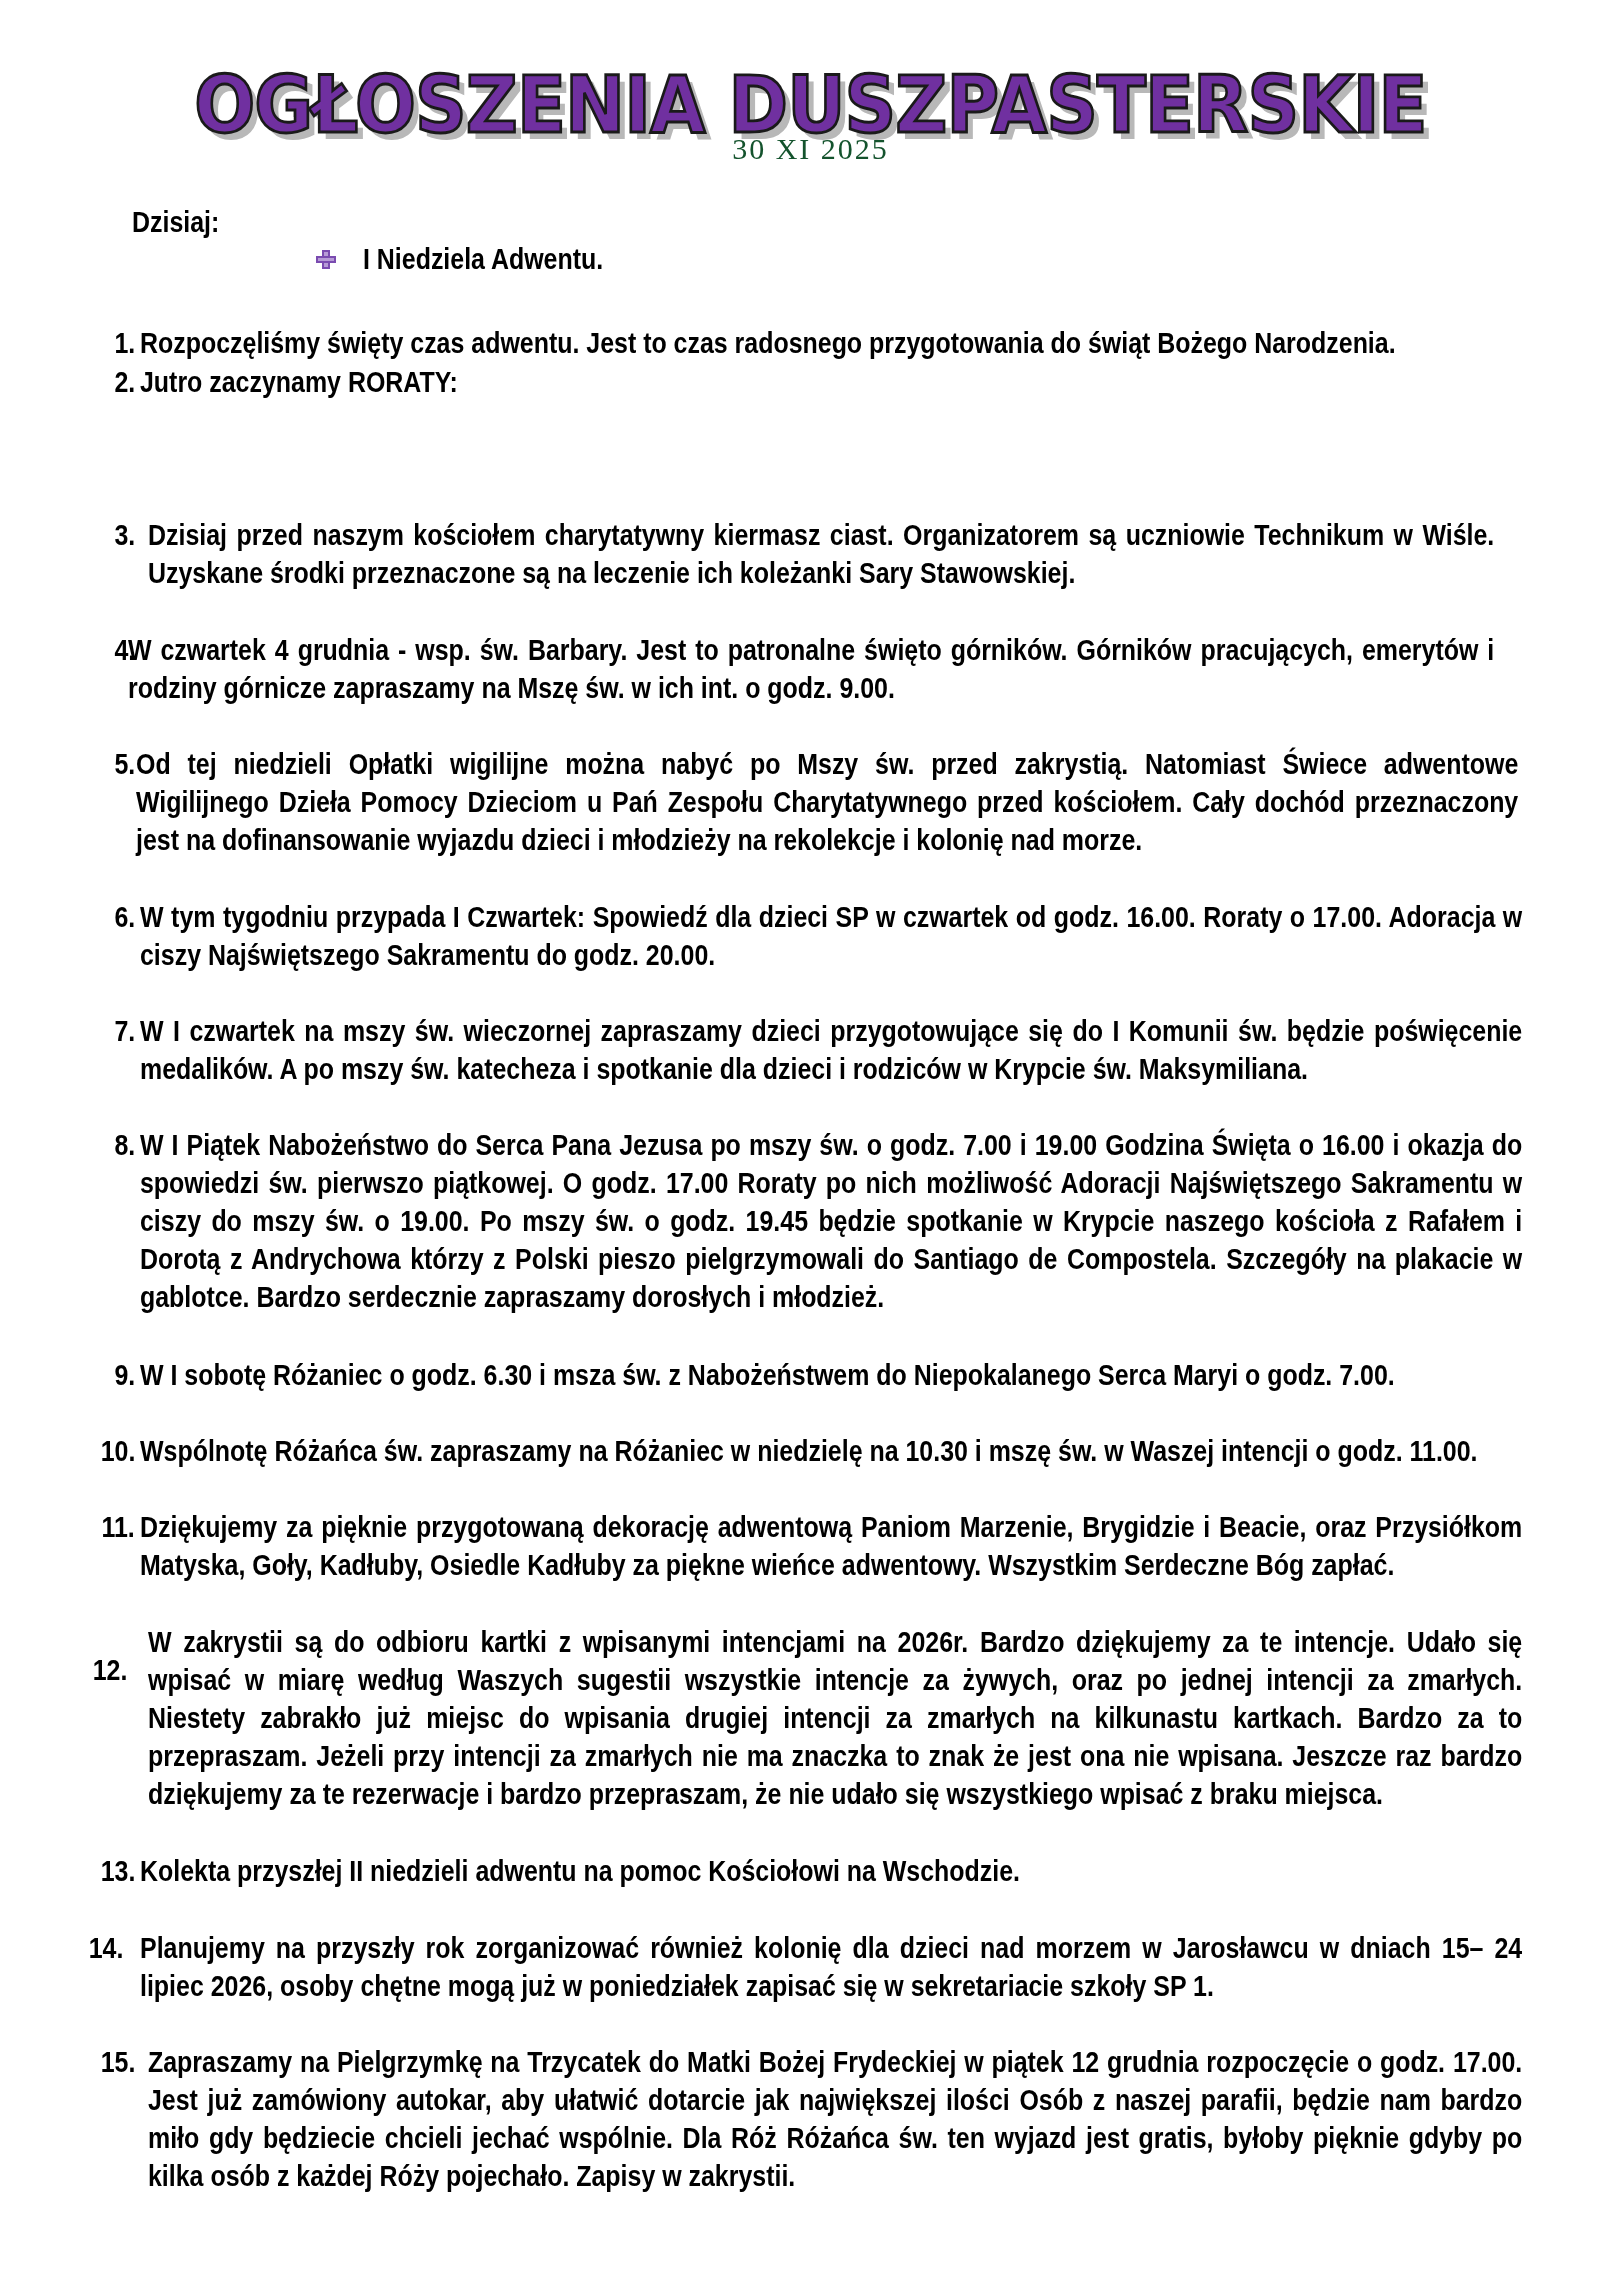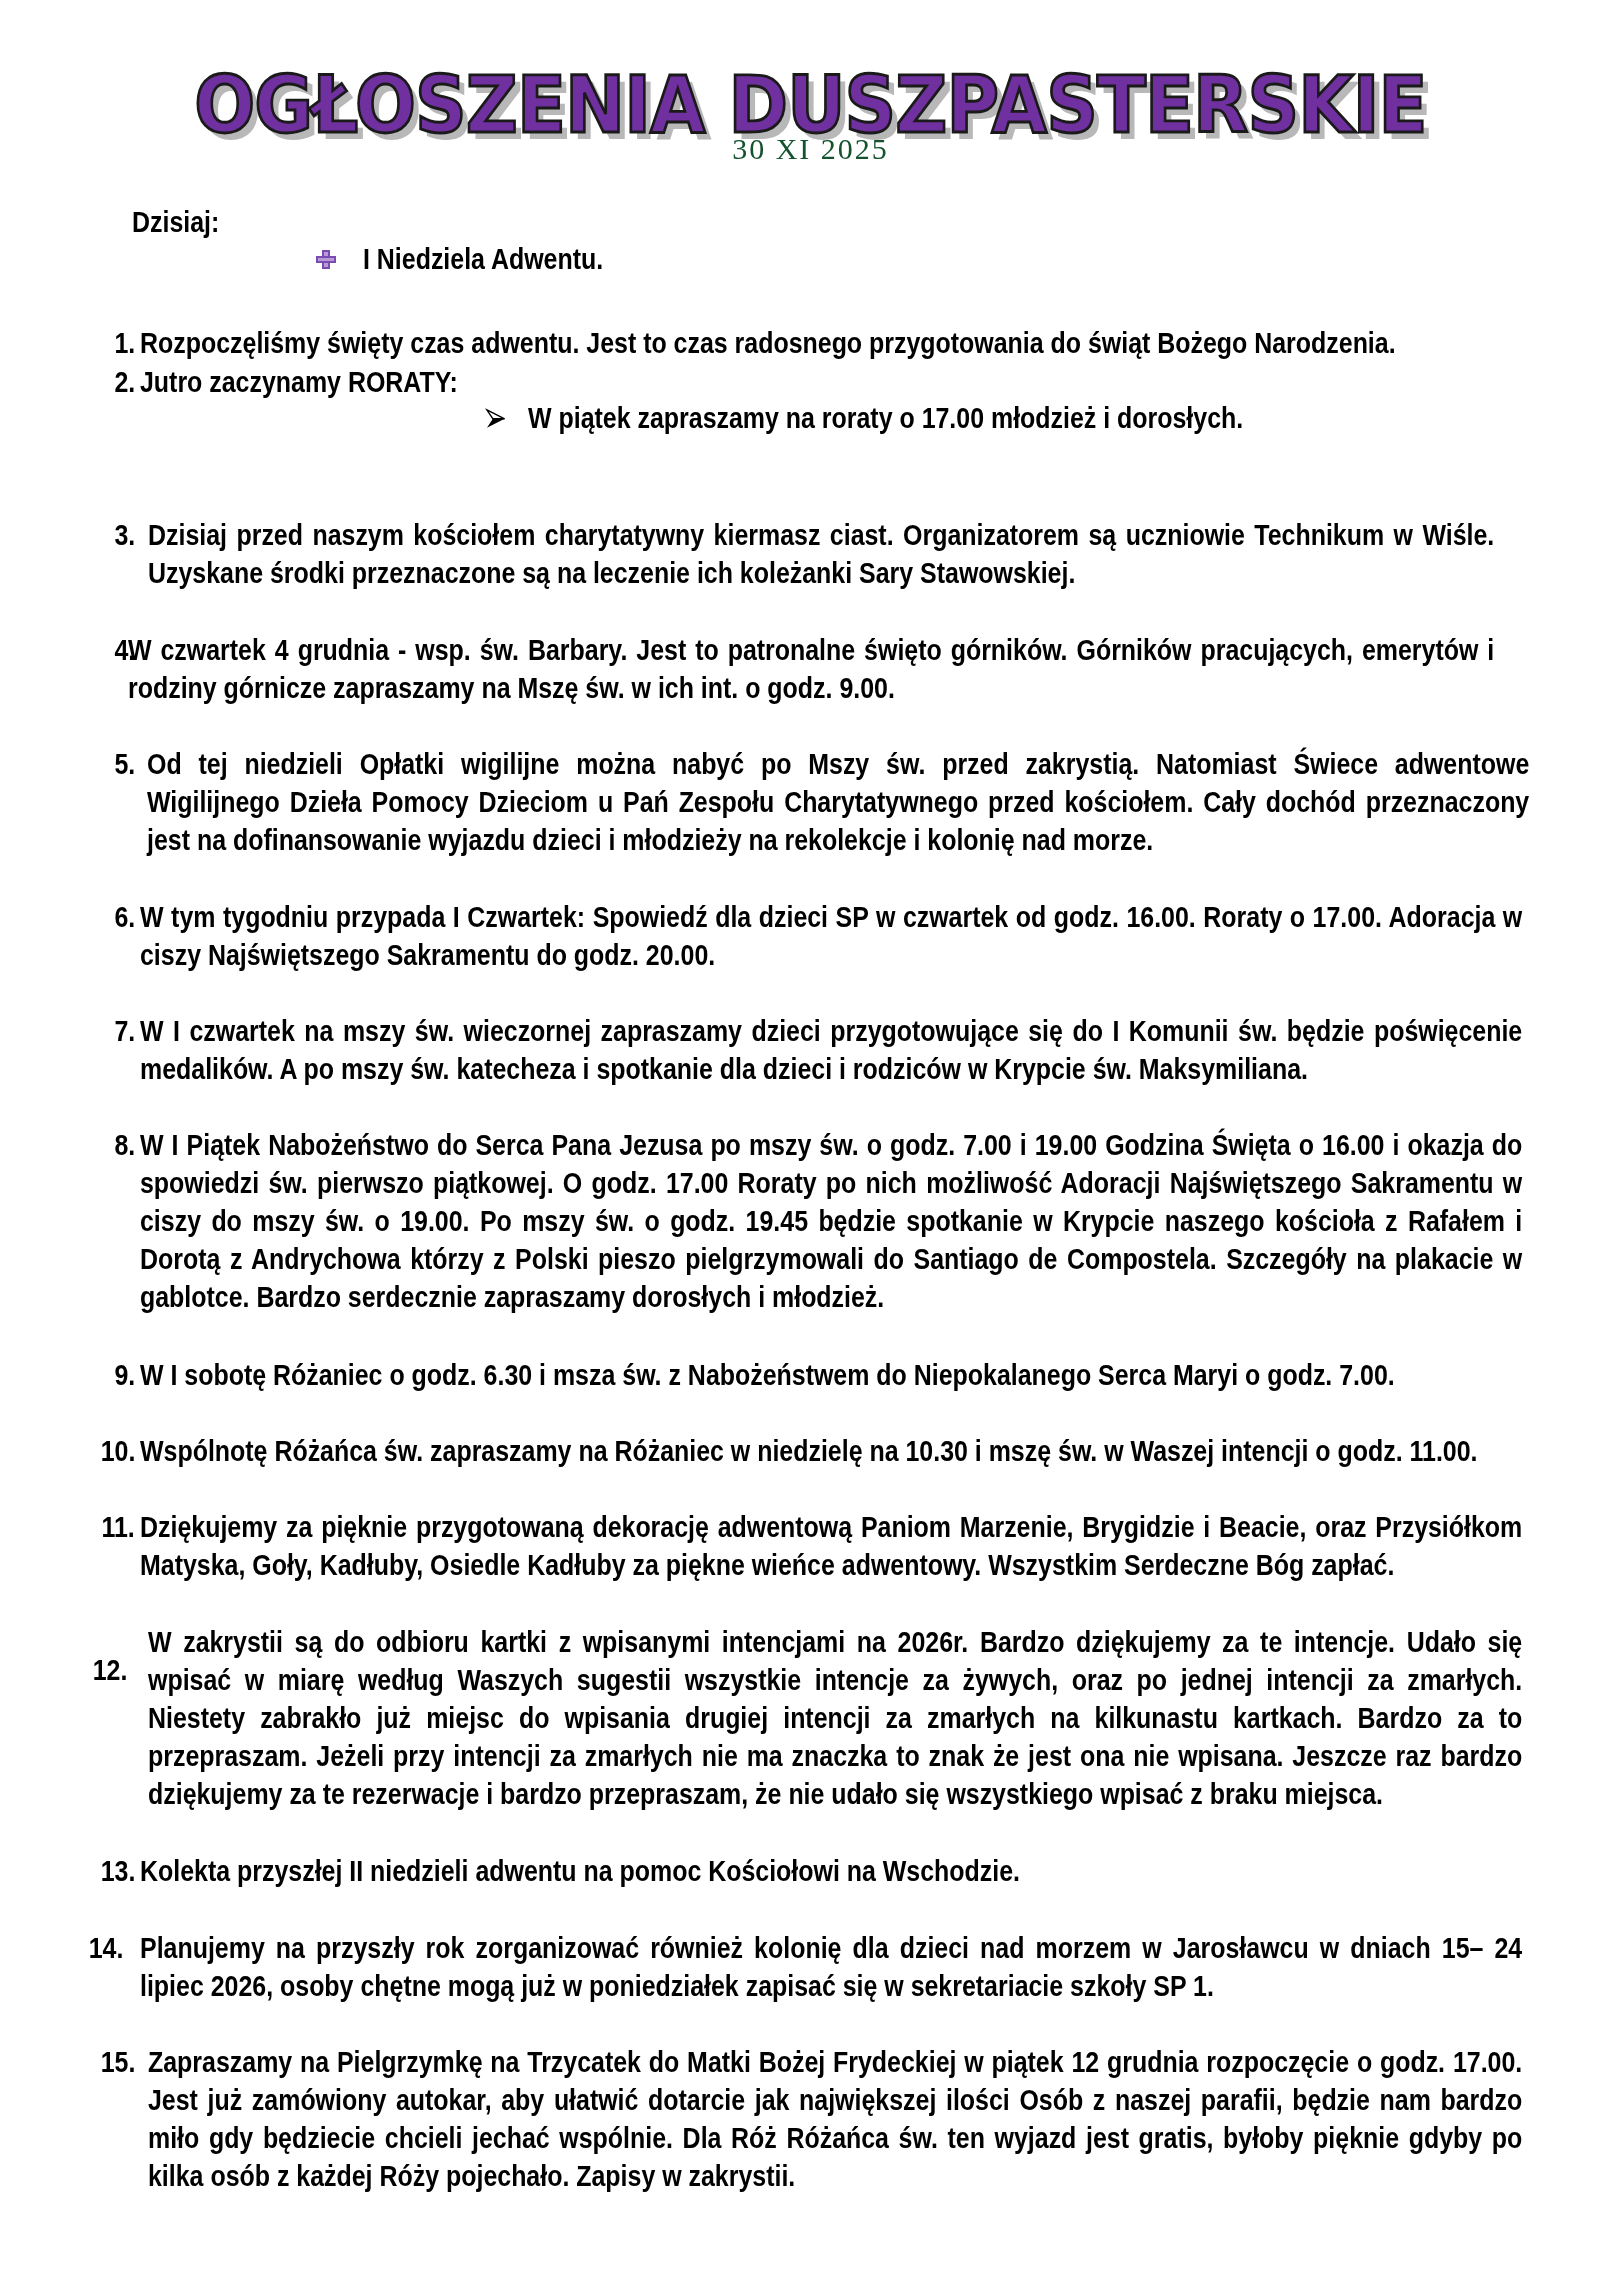--- a/index.html
+++ b/index.html
@@ -106,48 +106,39 @@
       </span>
   </div>
 
   <div class="ann" style="top:363px;">
     <span class="num" style="left:98px;width:37px;"><span class="inner">2.</span></span>
     <span class="body" style="left:140px;width:980px;">
         <span class="inner" style="white-space:nowrap">Jutro zaczynamy RORATY:</span>
       </span>
   </div>
   <div class="sub-list" style="top:400px;">
-    <div class="sub-item">
-      <span class="arrow-icon">
-          <svg viewBox="0 0 22 22">
-            <path d="M2 2 L20 11 L2 20 L8 11 Z" fill="#000"></path>
-            <path d="M2 2 L20 11 L8 11 Z" fill="#fff" stroke="#000" stroke-width="1.4"></path>
-          </svg>
-        </span>
-      <span class="txt">W piątek zapraszamy na roraty o 17.00 młodzież i dorosłych.</span>
-    </div>
   </div>
 
   <div class="ann" style="top:516px;">
     <span class="num" style="left:98px;width:37px;"><span class="inner">3.</span></span>
     <span class="body last-line-left" style="left:148px;width:1346px;">
         <span class="inner">Dzisiaj przed naszym kościołem charytatywny kiermasz ciast. Organizatorem są uczniowie Technikum w Wiśle. Uzyskane środki przeznaczone są na leczenie ich koleżanki Sary Stawowskiej.</span>
       </span>
   </div>
 
   <div class="ann" style="top:631px;">
     <span class="num" style="left:98px;width:37px;"><span class="inner">4.</span></span>
     <span class="body last-line-left" style="left:128px;width:1366px;">
         <span class="inner">W czwartek 4 grudnia - wsp. św. Barbary. Jest to patronalne święto górników. Górników pracujących, emerytów i rodziny górnicze zapraszamy na Mszę św. w ich int. o godz. 9.00.</span>
       </span>
   </div>
 
   <div class="ann" style="top:745px;">
     <span class="num" style="left:98px;width:37px;"><span class="inner">5.</span></span>
-    <span class="body last-line-left" style="left:147px;width:1382px;">
+    <span class="body last-line-left" style="left:136px;width:1382px;">
         <span class="inner">Od tej niedzieli Opłatki wigilijne można nabyć po Mszy św. przed zakrystią. Natomiast Świece adwentowe Wigilijnego Dzieła Pomocy Dzieciom u Pań Zespołu Charytatywnego przed kościołem. Cały dochód przeznaczony jest na dofinansowanie wyjazdu dzieci i młodzieży na rekolekcje i kolonię nad morze.</span>
       </span>
   </div>
 
   <div class="ann" style="top:898px;">
     <span class="num" style="left:98px;width:37px;"><span class="inner">6.</span></span>
     <span class="body last-line-left" style="left:140px;width:1382px;">
         <span class="inner">W tym tygodniu przypada I Czwartek: Spowiedź  dla dzieci SP w czwartek od godz. 16.00.  Roraty o 17.00. Adoracja w ciszy Najświętszego Sakramentu do godz. 20.00.</span>
       </span>
   </div>

